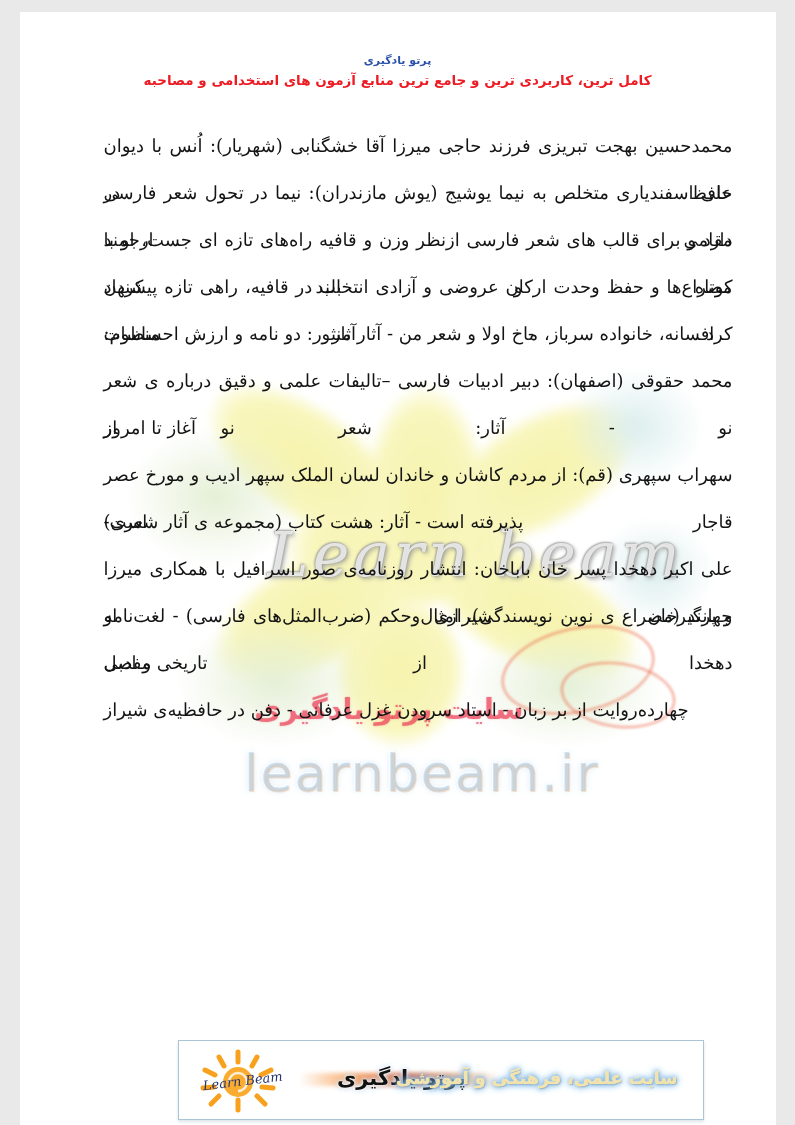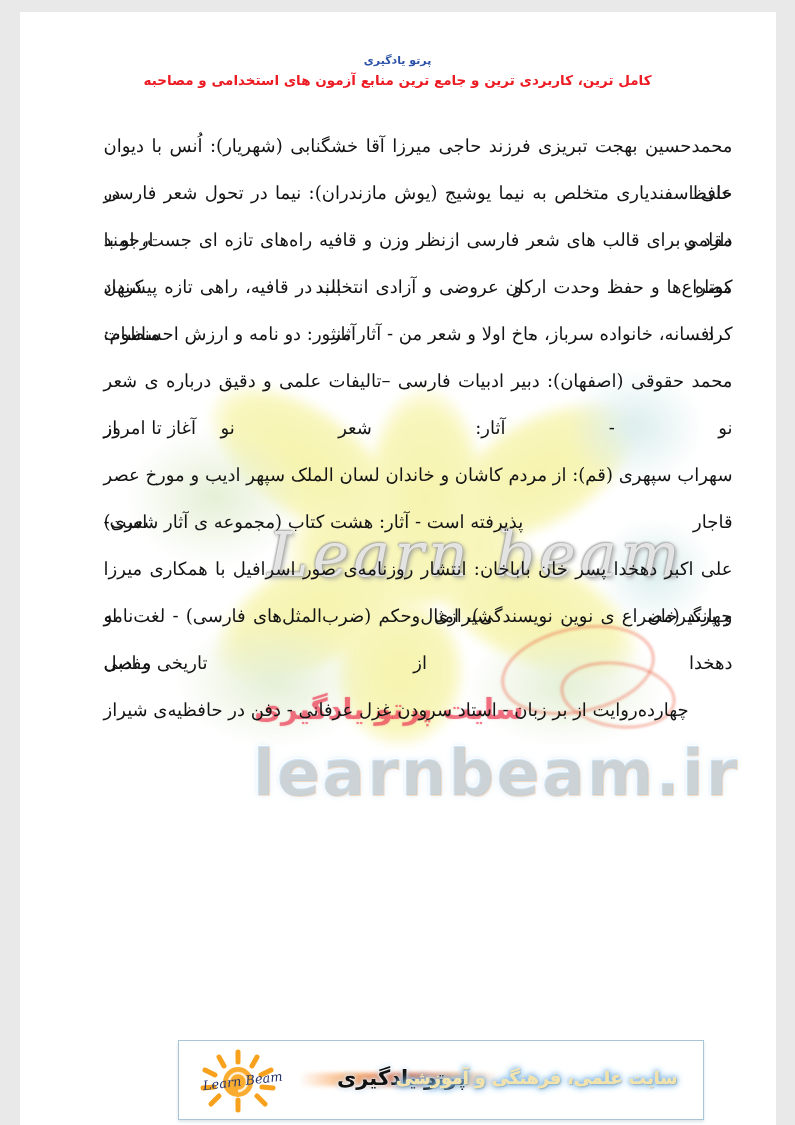--- a/index.html
+++ b/index.html
@@ -26,22 +26,22 @@
     left:248px;top:498px;width:420px;height:90px;line-height:90px;
     font-family:"DejaVu Serif","Liberation Serif",serif;font-style:italic;
     font-size:62px;letter-spacing:4px;color:rgba(255,255,255,.75);
     text-shadow:0 0 2px rgba(140,140,140,.9),2px 2px 4px rgba(150,150,150,.8),-1px -1px 2px rgba(160,160,160,.7);
     white-space:nowrap;}
   .wm-pink{
     left:254px;top:674px;width:250px;height:46px;line-height:46px;direction:rtl;text-align:center;
     font-size:29px;font-weight:bold;color:rgba(235,62,85,.62);white-space:nowrap;
     text-shadow:0 0 2px rgba(235,62,85,.35);}
   .wm-url{
-    left:233px;top:728px;width:400px;height:66px;line-height:66px;text-align:center;
-    font-size:64px;font-weight:bold;letter-spacing:2px;color:rgba(142,192,234,.42);white-space:nowrap;
+    left:202px;top:728px;width:400px;height:66px;line-height:66px;text-align:center;
+    font-size:52px;font-weight:normal;letter-spacing:2px;color:rgba(142,192,234,.42);white-space:nowrap;
     text-shadow:1px 1px 0 rgba(248,150,60,.28),-1px -1px 0 rgba(255,255,255,.8),0 0 6px rgba(142,192,234,.35);}
   
   .textblock{position:absolute;left:84px;top:110px;width:629px;z-index:2;}
   .bline{
     height:47px;line-height:47px;font-size:18px;color:#141414;direction:rtl;
     font-family:"DejaVu Serif","Liberation Serif",serif;white-space:normal;overflow:visible;}
   .bline.j{text-align:justify;text-align-last:justify;}
   .bline.l{text-align:left;text-align-last:left;}
   
   .banner{

